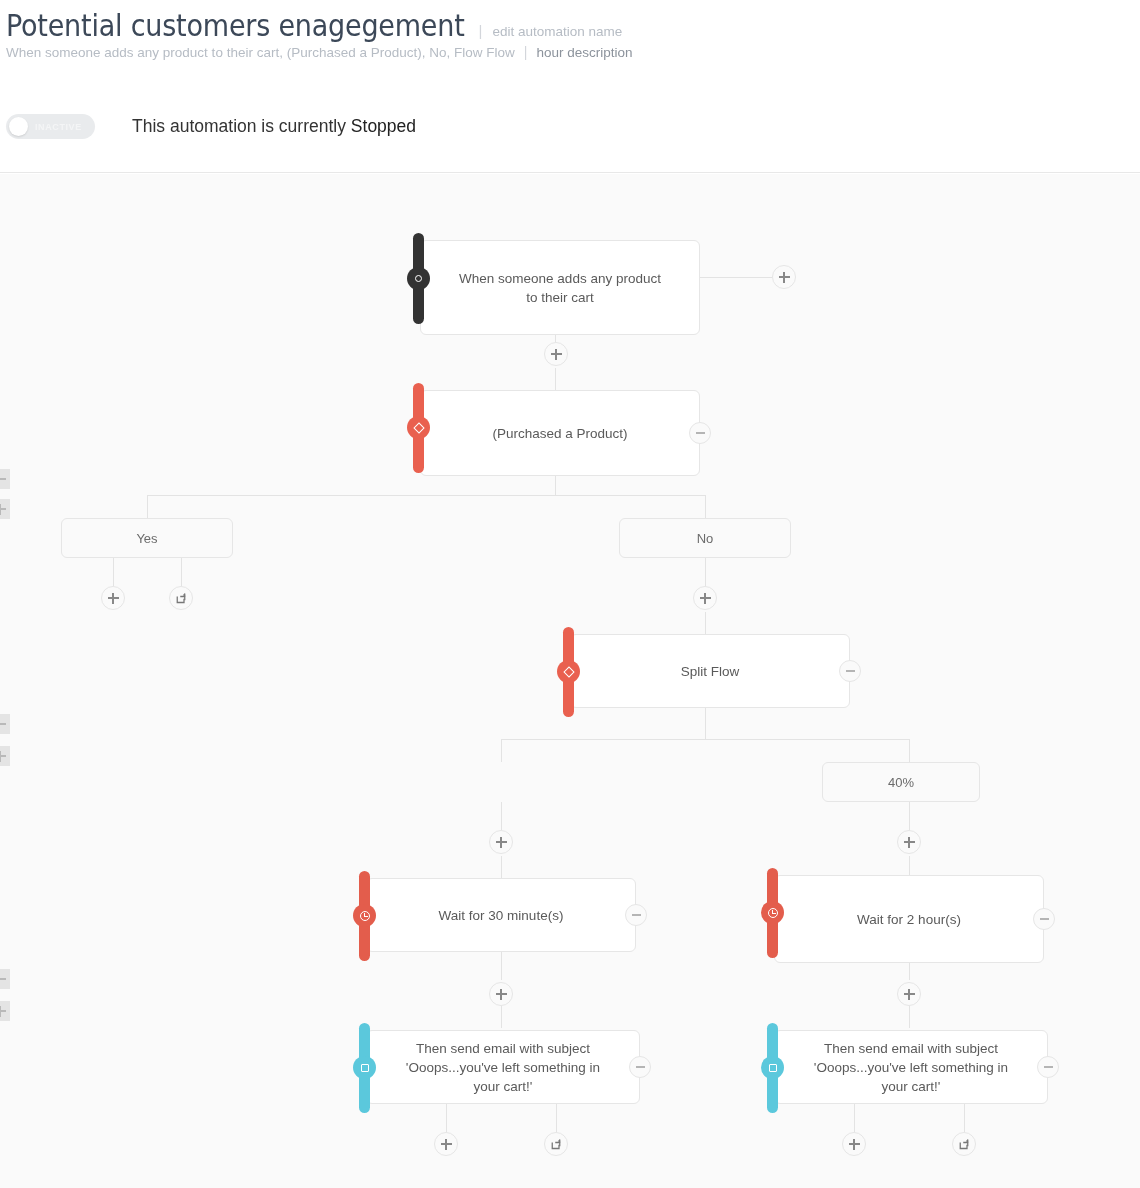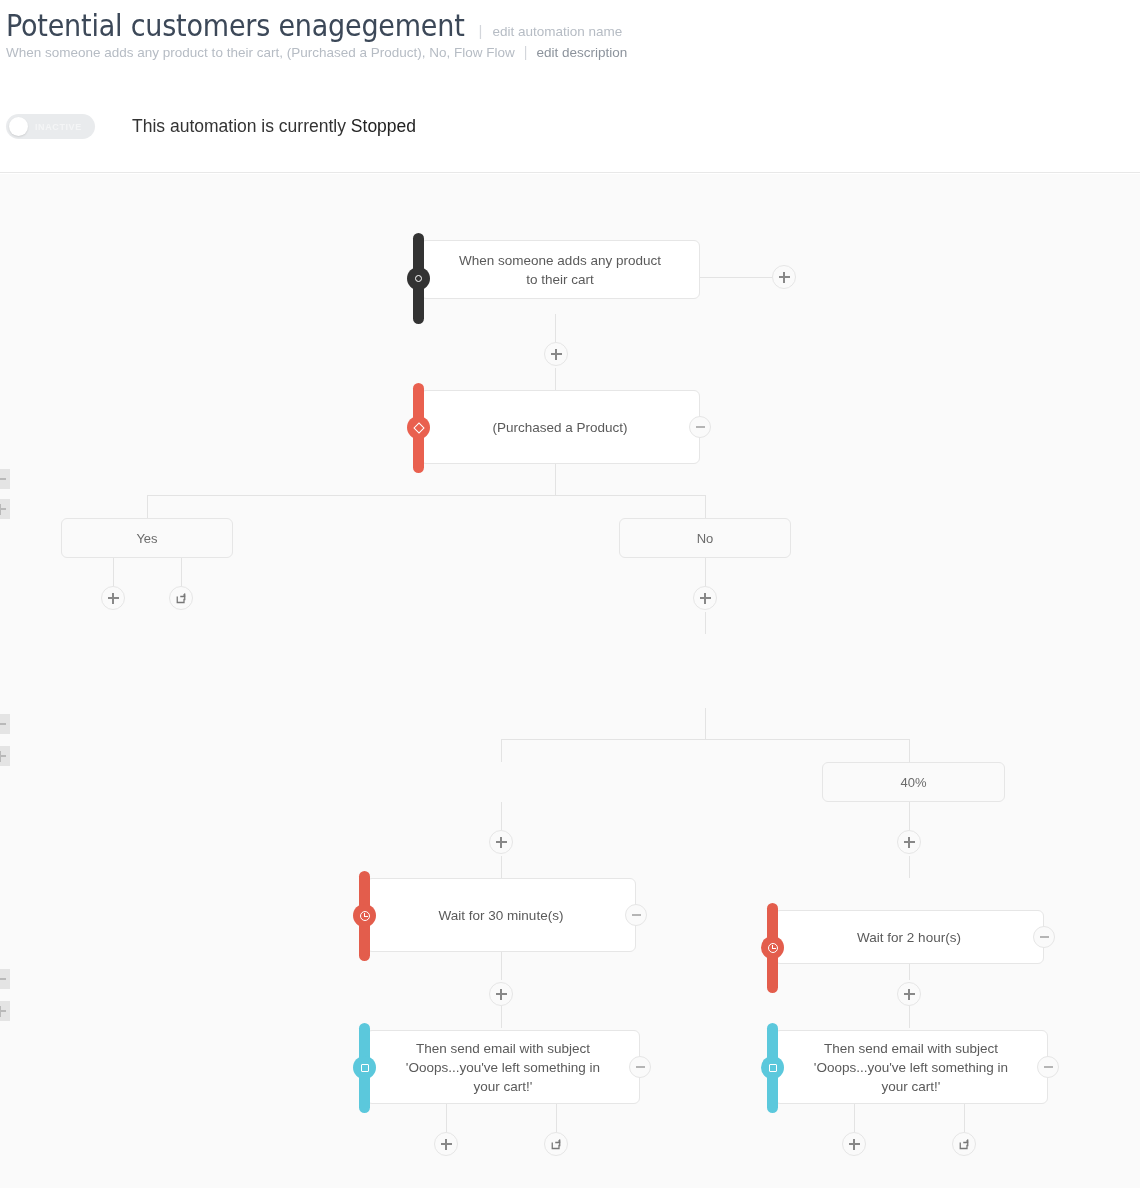--- a/index.html
+++ b/index.html
@@ -117,21 +117,21 @@
 
 <div class="header">
   <div class="title-row">
     <span class="page-title">Potential customers enagegement</span>
     <span class="title-sep">|</span>
     <span class="edit-name">edit automation name</span>
   </div>
   <div class="desc-row">
     <span class="desc-text">When someone adds any product to their cart, (Purchased a Product), No, Flow Flow</span>
     <span class="desc-sep">|</span>
-    <span class="edit-desc">edit description</span>
+    <span class="edit-desc">hour description</span>
   </div>
 </div>
 
 <div class="statusbar"></div>
 <div class="toggle">
   <span class="toggle-knob"></span>
   <span class="toggle-label">INACTIVE</span>
 </div>
 <div class="status-text">
   <span>This automation is currently </span><b>Stopped</b>
@@ -193,35 +193,35 @@
 
   <div class="ln ln-v" style="left:909px; top:778px; height:28px;"></div>
   <div class="ln ln-v" style="left:909px; top:832px; height:22px;"></div>
 
   <div class="ln ln-v" style="left:446px; top:930px; height:28px;"></div>
   <div class="ln ln-v" style="left:556px; top:930px; height:28px;"></div>
 
   <div class="ln ln-v" style="left:854px; top:930px; height:28px;"></div>
   <div class="ln ln-v" style="left:964px; top:930px; height:28px;"></div>
 
-  <div class="node" style="left:420px; top:66px; width:280px; height:59px;align-items:center;">
+  <div class="node" style="left:420px; top:66px; width:280px; height:95px;align-items:center;">
     <span class="node-bar" style="top:-8px; height:91px; background:#333333;"></span>
     <span class="node-badge" style="top:26px; background:#333333;">
       <span class="badge-glyph dot-ico"></span>
     </span>
     <span>When someone adds any product to their cart</span>
   </div>
   <div class="cbtn" style="left:772px; top:91px;">
     <span class="plus-g"></span>
   </div>
   <div class="cbtn" style="left:544px; top:168px;">
     <span class="plus-g"></span>
   </div>
 
-  <div class="node" style="left:420px; top:216px; width:280px; height:74px;">
+  <div class="node" style="left:420px; top:216px; width:280px; height:86px;">
     <span class="node-bar" style="top:-8px; height:90px; background:#e9604f;"></span>
     <span class="node-badge" style="top:25px; background:#e9604f;">
       <span class="badge-glyph diamond-ico"></span>
     </span>
     <span>(Purchased a Product)</span>
     <span class="collapse-btn">
         <i></i>
       </span>
   </div>
 
@@ -240,22 +240,32 @@
       <path d="M3 6 L3 14 L12 14 L12 9" fill="none" stroke="#777" stroke-width="1.7"></path>
       <path d="M7 6 L13 6 L13 11" fill="none" stroke="#777" stroke-width="1.7"></path>
       <path d="M13 6 L13 2" fill="none" stroke="#777" stroke-width="1.7"></path>
       <path d="M10.3 4.2 L13 1.6 L13 5.4 Z" fill="#777"></path>
     </svg>
   </div>
   <div class="cbtn" style="left:693px; top:412px;">
     <span class="plus-g"></span>
   </div>
 
-
-  <div class="pill" style="left:822px; top:588px; width:183px; height:40px;">
+  <div class="node" style="left:570px; top:460px; width:280px; height:74px;">
+    <span class="node-bar" style="top:-8px; height:90px; background:#e9604f;"></span>
+    <span class="node-badge" style="top:25px; background:#e9604f;">
+      <span class="badge-glyph diamond-ico"></span>
+    </span>
+    <span>Split Flow</span>
+    <span class="collapse-btn">
+        <i></i>
+      </span>
+  </div>
+
+  <div class="pill" style="left:822px; top:588px; width:158px; height:40px;">
     <span>40%</span>
   </div>
 
   <div class="cbtn" style="left:489px; top:656px;">
     <span class="plus-g"></span>
   </div>
   <div class="cbtn" style="left:897px; top:656px;">
     <span class="plus-g"></span>
   </div>
 
@@ -263,21 +273,21 @@
     <span class="node-bar" style="top:-8px; height:90px; background:#e35d4c;"></span>
     <span class="node-badge" style="top:25px; background:#e35d4c;">
       <span class="badge-glyph clock-ico"></span>
     </span>
     <span>Wait for 30 minute(s)</span>
     <span class="collapse-btn">
         <i></i>
       </span>
   </div>
 
-  <div class="node" style="left:774px; top:736px; width:270px; height:54px;">
+  <div class="node" style="left:774px; top:701px; width:270px; height:88px;">
     <span class="node-bar" style="top:-8px; height:90px; background:#e35d4c;"></span>
     <span class="node-badge" style="top:25px; background:#e35d4c;">
       <span class="badge-glyph clock-ico"></span>
     </span>
     <span>Wait for 2 hour(s)</span>
     <span class="collapse-btn">
         <i></i>
       </span>
   </div>
 

